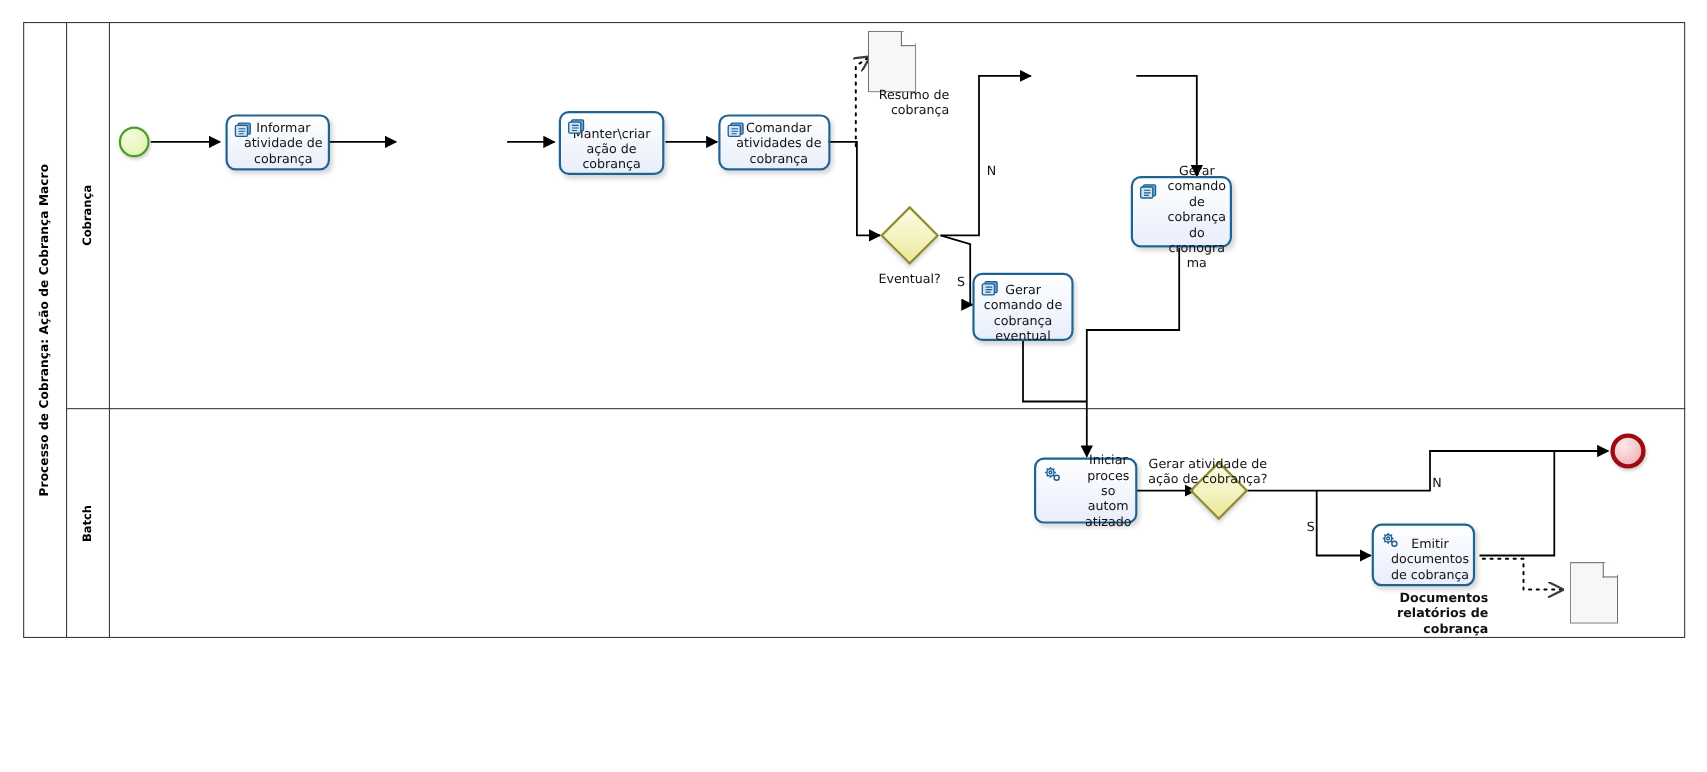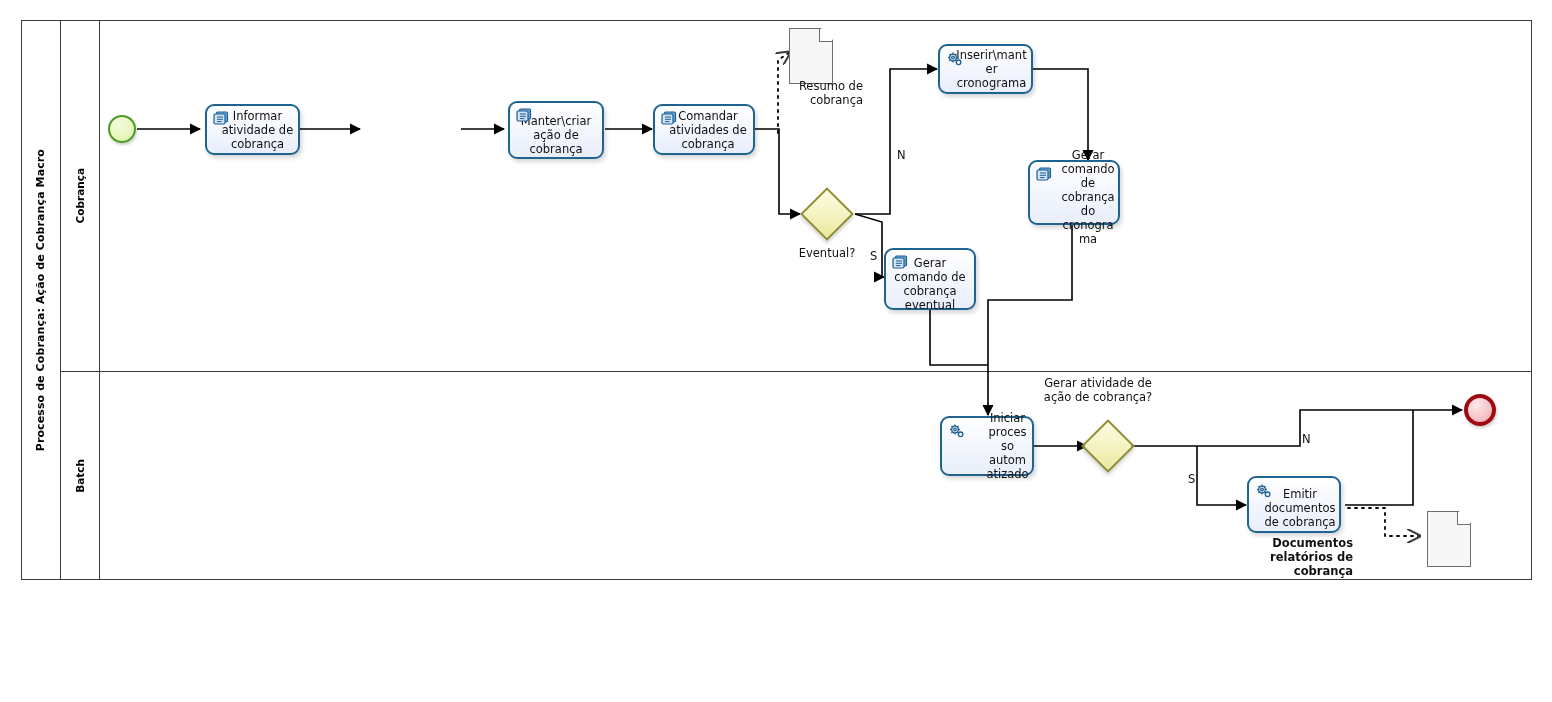--- a/index.html
+++ b/index.html
@@ -287,96 +287,82 @@
         <rect x="4.5" y="2" width="11" height="10" rx="1.2" fill="#6fa8d6" stroke="#1f5f92" stroke-width="1.2"></rect>
         <rect x="2" y="4" width="11" height="10" rx="1.2" fill="#cfe3f5" stroke="#1f5f92" stroke-width="1.2"></rect>
         <line x1="5" y1="7" x2="11" y2="7" stroke="#1f5f92" stroke-width="1"></line>
         <line x1="5" y1="9.3" x2="11" y2="9.3" stroke="#1f5f92" stroke-width="1"></line>
         <line x1="5" y1="11.6" x2="9.5" y2="11.6" stroke="#1f5f92" stroke-width="1"></line>
       </svg>
     </span>
     <span class="task-label" style="padding-left:8px;">Comandar atividades de cobrança</span>
   </div>
 
-  <div class="task" style="left:938px;top:44px;width:95px;height:50px;">
+
+  <div class="task" style="left:1028px;top:160px;width:92px;height:65px;padding-left:31px;">
+    <span class="task-icon">
+      <svg width="18" height="16" viewBox="0 0 18 16">
+        <rect x="4.5" y="2" width="11" height="10" rx="1.2" fill="#6fa8d6" stroke="#1f5f92" stroke-width="1.2"></rect>
+        <rect x="2" y="4" width="11" height="10" rx="1.2" fill="#cfe3f5" stroke="#1f5f92" stroke-width="1.2"></rect>
+        <line x1="5" y1="7" x2="11" y2="7" stroke="#1f5f92" stroke-width="1"></line>
+        <line x1="5" y1="9.3" x2="11" y2="9.3" stroke="#1f5f92" stroke-width="1"></line>
+        <line x1="5" y1="11.6" x2="9.5" y2="11.6" stroke="#1f5f92" stroke-width="1"></line>
+      </svg>
+    </span>
+    <span class="task-label" style="padding-top:9px;">Gerar comando de cobrança do cronograma</span>
+  </div>
+
+  <div class="task" style="left:884px;top:248px;width:92px;height:62px;">
+    <span class="task-icon">
+      <svg width="18" height="16" viewBox="0 0 18 16">
+        <rect x="4.5" y="2" width="11" height="10" rx="1.2" fill="#6fa8d6" stroke="#1f5f92" stroke-width="1.2"></rect>
+        <rect x="2" y="4" width="11" height="10" rx="1.2" fill="#cfe3f5" stroke="#1f5f92" stroke-width="1.2"></rect>
+        <line x1="5" y1="7" x2="11" y2="7" stroke="#1f5f92" stroke-width="1"></line>
+        <line x1="5" y1="9.3" x2="11" y2="9.3" stroke="#1f5f92" stroke-width="1"></line>
+        <line x1="5" y1="11.6" x2="9.5" y2="11.6" stroke="#1f5f92" stroke-width="1"></line>
+      </svg>
+    </span>
+    <span class="task-label" style="padding-top:9px;">Gerar comando de cobrança eventual</span>
+  </div>
+
+  <div class="task" style="left:940px;top:416px;width:94px;height:60px;padding-left:30px;">
     <span class="task-icon">
       <svg width="19" height="18" viewBox="0 0 19 18">
         <g fill="none" stroke="#1f5f92" stroke-width="1.3">
           <circle cx="8" cy="7.5" r="3.3"></circle>
           <circle cx="8" cy="7.5" r="1.3"></circle>
           <path d="M8 2.6 L8 4.2 M8 10.8 L8 12.4 M3.1 7.5 L4.7 7.5 M11.3 7.5 L12.9 7.5
                    M4.5 4 L5.6 5.1 M10.4 9.9 L11.5 11 M11.5 4 L10.4 5.1 M5.6 9.9 L4.5 11"></path>
           <circle cx="13.6" cy="12.3" r="2.3"></circle>
         </g>
       </svg>
     </span>
-    <span class="task-label" style="padding-left:12px;">Inserir\manter cronograma</span>
-  </div>
-
-  <div class="task" style="left:1028px;top:160px;width:92px;height:65px;padding-left:31px;">
-    <span class="task-icon">
-      <svg width="18" height="16" viewBox="0 0 18 16">
-        <rect x="4.5" y="2" width="11" height="10" rx="1.2" fill="#6fa8d6" stroke="#1f5f92" stroke-width="1.2"></rect>
-        <rect x="2" y="4" width="11" height="10" rx="1.2" fill="#cfe3f5" stroke="#1f5f92" stroke-width="1.2"></rect>
-        <line x1="5" y1="7" x2="11" y2="7" stroke="#1f5f92" stroke-width="1"></line>
-        <line x1="5" y1="9.3" x2="11" y2="9.3" stroke="#1f5f92" stroke-width="1"></line>
-        <line x1="5" y1="11.6" x2="9.5" y2="11.6" stroke="#1f5f92" stroke-width="1"></line>
-      </svg>
-    </span>
-    <span class="task-label" style="padding-top:9px;">Gerar comando de cobrança do cronograma</span>
-  </div>
-
-  <div class="task" style="left:884px;top:248px;width:92px;height:62px;">
-    <span class="task-icon">
-      <svg width="18" height="16" viewBox="0 0 18 16">
-        <rect x="4.5" y="2" width="11" height="10" rx="1.2" fill="#6fa8d6" stroke="#1f5f92" stroke-width="1.2"></rect>
-        <rect x="2" y="4" width="11" height="10" rx="1.2" fill="#cfe3f5" stroke="#1f5f92" stroke-width="1.2"></rect>
-        <line x1="5" y1="7" x2="11" y2="7" stroke="#1f5f92" stroke-width="1"></line>
-        <line x1="5" y1="9.3" x2="11" y2="9.3" stroke="#1f5f92" stroke-width="1"></line>
-        <line x1="5" y1="11.6" x2="9.5" y2="11.6" stroke="#1f5f92" stroke-width="1"></line>
-      </svg>
-    </span>
-    <span class="task-label" style="padding-top:9px;">Gerar comando de cobrança eventual</span>
-  </div>
-
-  <div class="task" style="left:940px;top:416px;width:94px;height:60px;padding-left:30px;">
+    <span class="task-label" style="padding-left:14px;">Iniciar processo automatizado</span>
+  </div>
+
+  <div class="task" style="left:1247px;top:476px;width:94px;height:57px;align-items:flex-end;">
     <span class="task-icon">
       <svg width="19" height="18" viewBox="0 0 19 18">
         <g fill="none" stroke="#1f5f92" stroke-width="1.3">
           <circle cx="8" cy="7.5" r="3.3"></circle>
           <circle cx="8" cy="7.5" r="1.3"></circle>
           <path d="M8 2.6 L8 4.2 M8 10.8 L8 12.4 M3.1 7.5 L4.7 7.5 M11.3 7.5 L12.9 7.5
                    M4.5 4 L5.6 5.1 M10.4 9.9 L11.5 11 M11.5 4 L10.4 5.1 M5.6 9.9 L4.5 11"></path>
           <circle cx="13.6" cy="12.3" r="2.3"></circle>
         </g>
       </svg>
     </span>
-    <span class="task-label" style="padding-left:14px;">Iniciar processo automatizado</span>
-  </div>
-
-  <div class="task" style="left:1247px;top:476px;width:94px;height:57px;align-items:flex-end;">
-    <span class="task-icon">
-      <svg width="19" height="18" viewBox="0 0 19 18">
-        <g fill="none" stroke="#1f5f92" stroke-width="1.3">
-          <circle cx="8" cy="7.5" r="3.3"></circle>
-          <circle cx="8" cy="7.5" r="1.3"></circle>
-          <path d="M8 2.6 L8 4.2 M8 10.8 L8 12.4 M3.1 7.5 L4.7 7.5 M11.3 7.5 L12.9 7.5
-                   M4.5 4 L5.6 5.1 M10.4 9.9 L11.5 11 M11.5 4 L10.4 5.1 M5.6 9.9 L4.5 11"></path>
-          <circle cx="13.6" cy="12.3" r="2.3"></circle>
-        </g>
-      </svg>
-    </span>
     <span class="task-label" style="padding-left:12px;">Emitir documentos de cobrança</span>
   </div>
 
   <div class="gateway" style="left:808px;top:195px;"></div>
   <div class="flow-label" style="left:770px;top:246px;width:114px;">Eventual?</div>
 
   <div class="gateway" style="left:1089px;top:427px;"></div>
-  <div class="flow-label multi" style="left:1032px;top:376px;width:132px;text-align:center;">Gerar atividade de ação de cobrança?</div>
+  <div class="flow-label multi" style="left:1032px;top:414px;width:132px;text-align:center;">Gerar atividade de ação de cobrança?</div>
 
   <div class="flow-label" style="left:897px;top:148px;">N</div>
   <div class="flow-label" style="left:870px;top:249px;">S</div>
   <div class="flow-label" style="left:1302px;top:432px;">N</div>
   <div class="flow-label" style="left:1188px;top:472px;">S</div>
 
   <div class="doc" style="left:789px;top:28px;">
     <span class="doc-fold"></span>
   </div>
   <div class="artifact-label" style="left:763px;top:79px;width:100px;">Resumo de cobrança</div>

